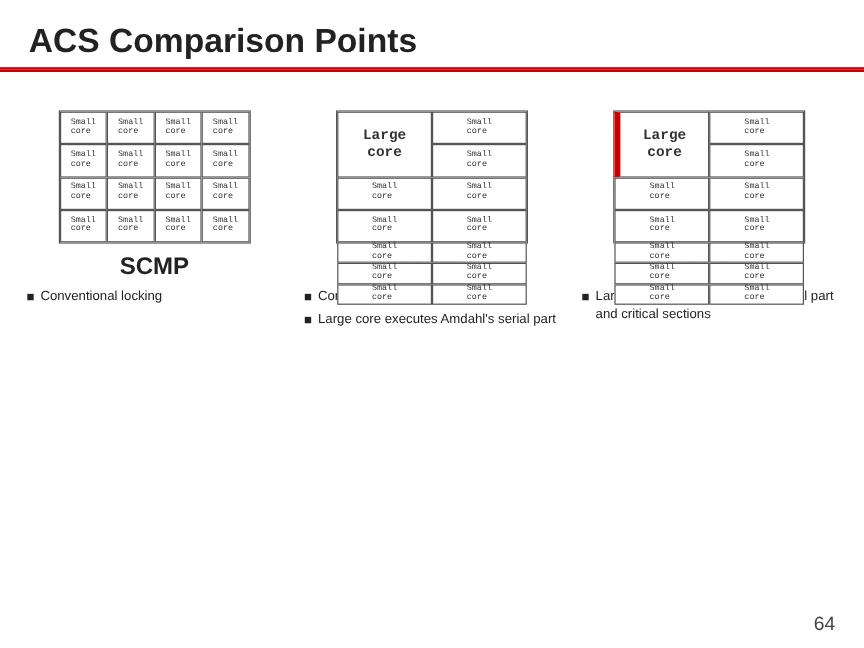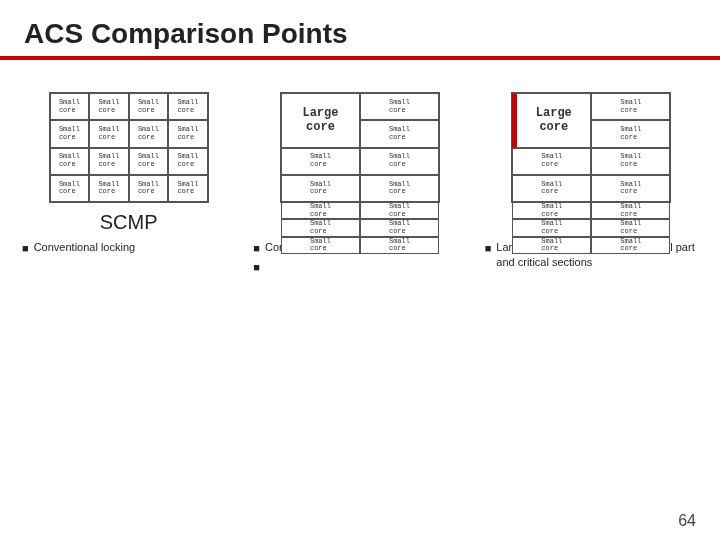--- a/index.html
+++ b/index.html
@@ -99,21 +99,21 @@
       font-size: 12px;
       font-weight: bold;
       color: #333;
       background: #fff;
       line-height: 1.2;
       text-align: center;
     }
 
     .label-title {
       font-size: 20px;
-      font-weight: normal;
+      font-weight: bold;
       color: #222;
       margin-top: 8px;
       margin-bottom: 6px;
       text-align: center;
     }
 
     .bullet-list {
       width: 100%;
       padding: 0 4px;
     }
@@ -209,20 +209,21 @@
       <div class="small-cell">Small<br>core</div>
     </div>
     <div class="label-title">ACMP</div>
     <div class="bullet-list">
       <div class="bullet-item">
         <span class="bullet-marker">■</span>
         <span>Conventional locking</span>
       </div>
       <div class="bullet-item">
         <span class="bullet-marker">■</span>
+        <span>Large core executes Amdahl's serial part</span>
       </div>
     </div>
   </div>
 
   <div class="col">
     <div class="diagram acmp-grid">
 
       <div class="acs-large-cell">Large<br>core</div>
 
       <div class="small-cell">Small<br>core</div>

